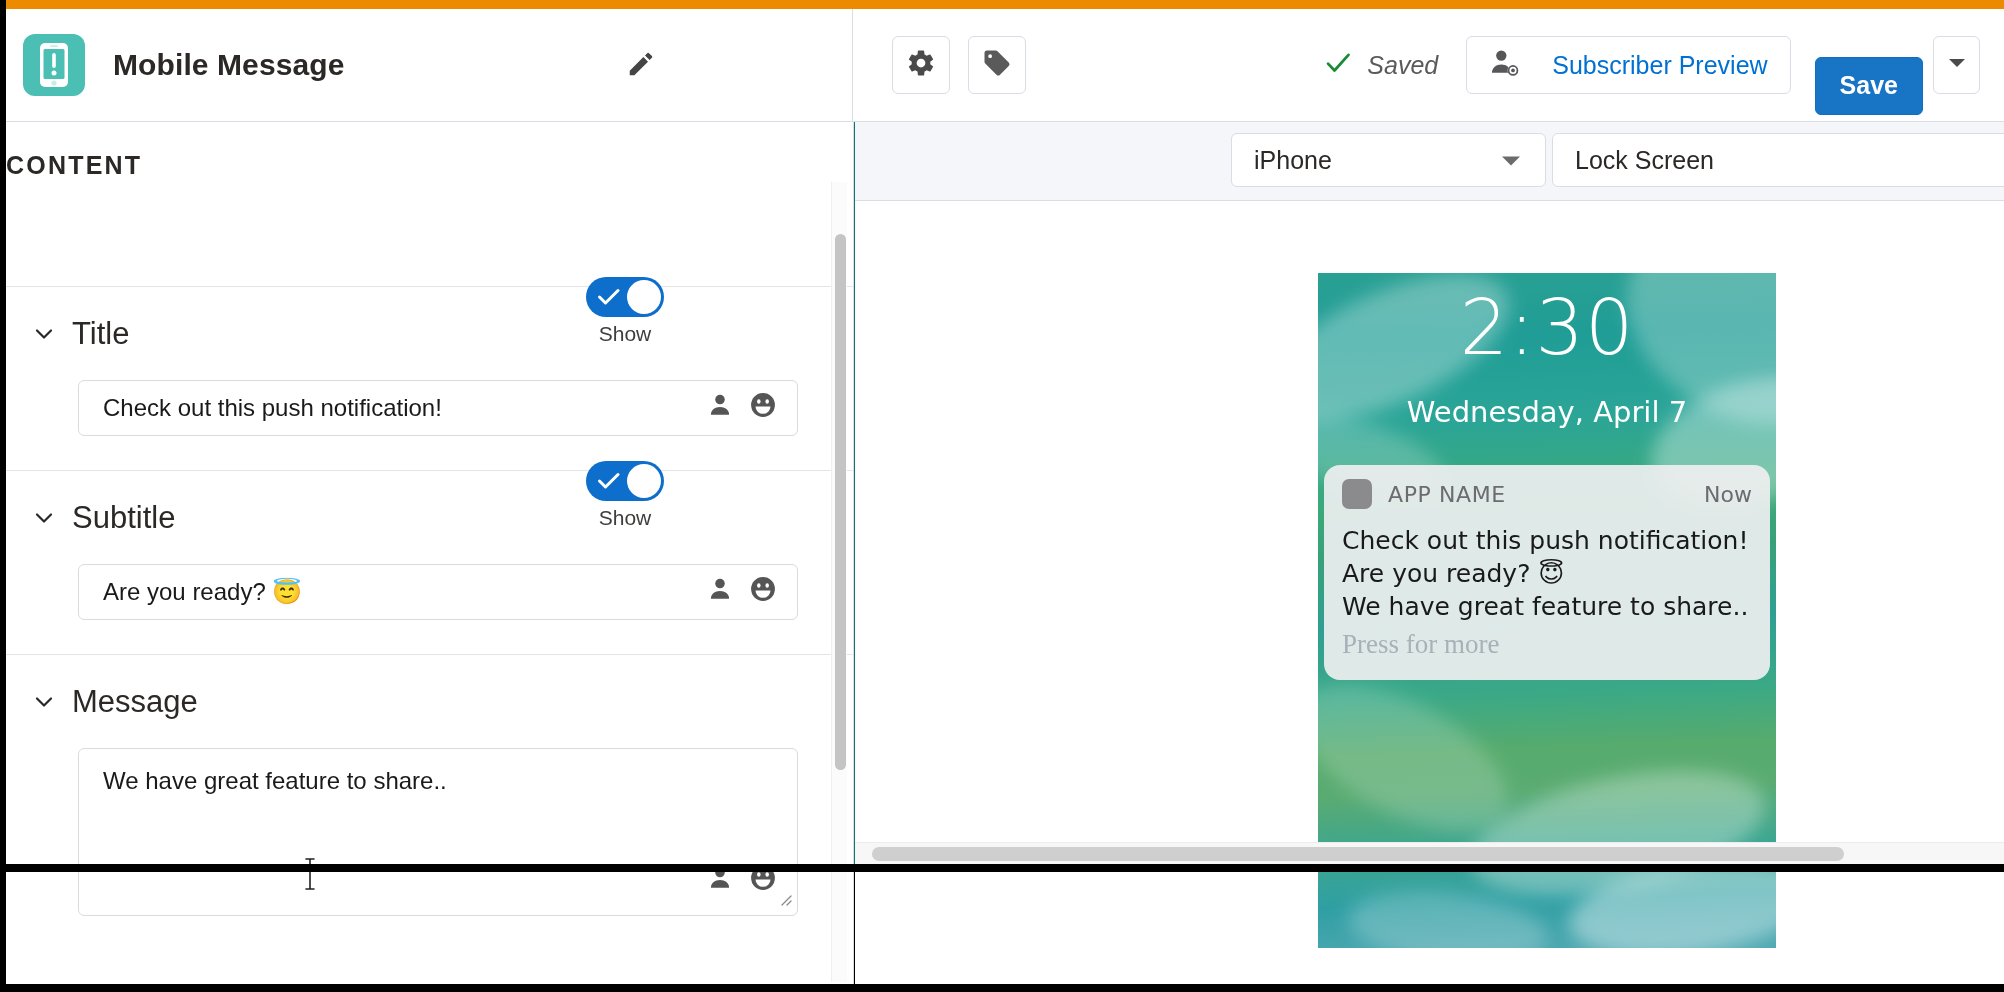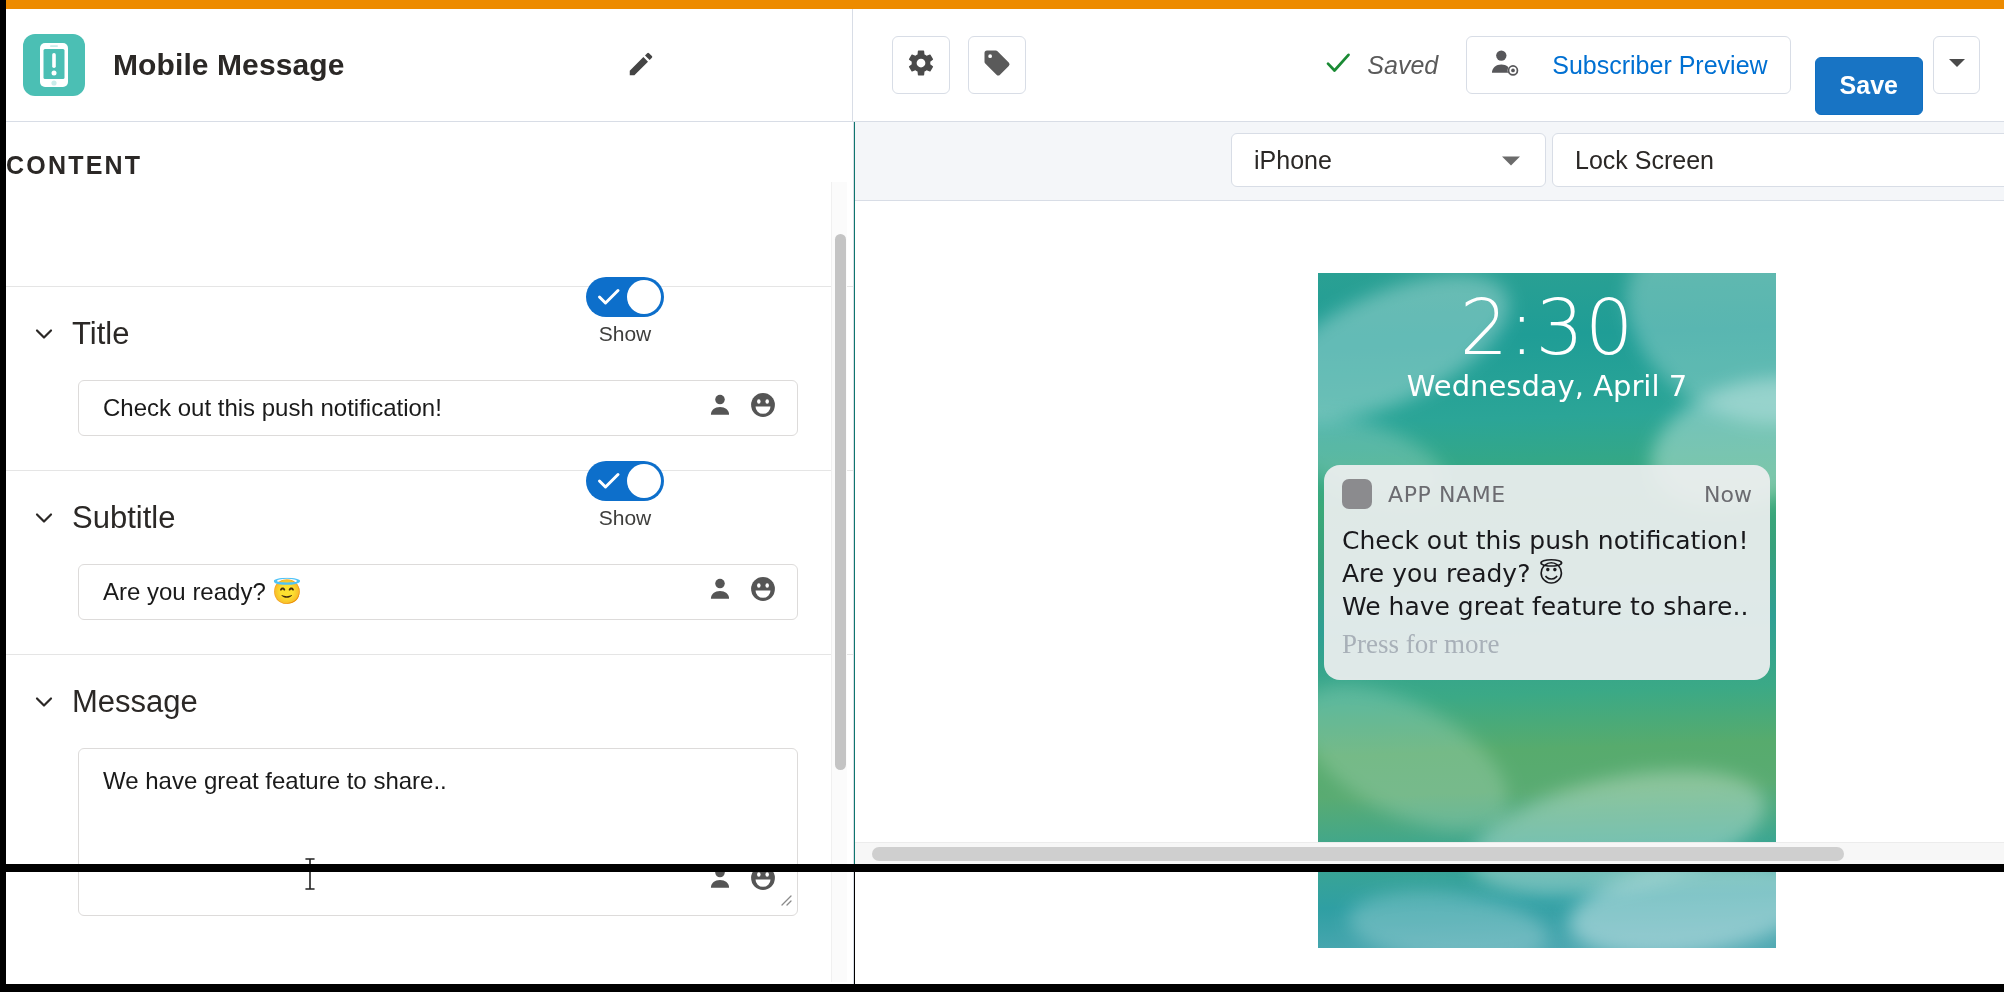--- a/index.html
+++ b/index.html
@@ -389,21 +389,21 @@
     font-size: 76px;
     font-weight: 300;
     color: #fff;
     letter-spacing: 1px;
     line-height: 1;
     font-family: "DejaVu Sans", sans-serif;
   }
   .lock-date {
     position: absolute;
     left: 0; right: 0;
-    top: 96px;
+    top: 122px;
     text-align: center;
     font-size: 29px;
     color: #fff;
     font-family: "DejaVu Sans", sans-serif;
   }
 
   .notif {
     position: absolute;
     left: 6px;
     top: 192px;

